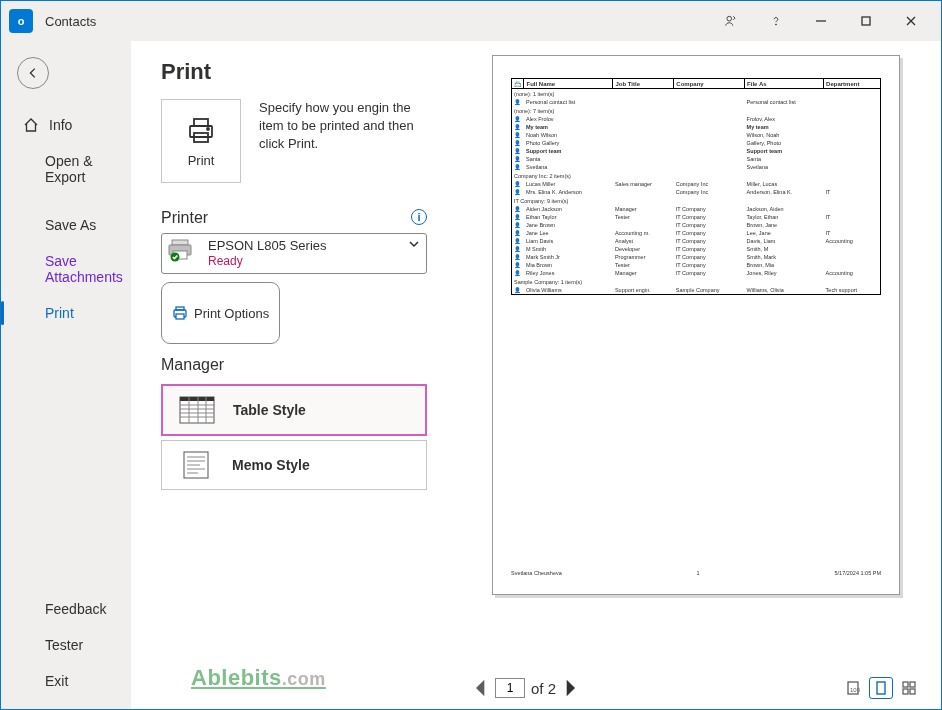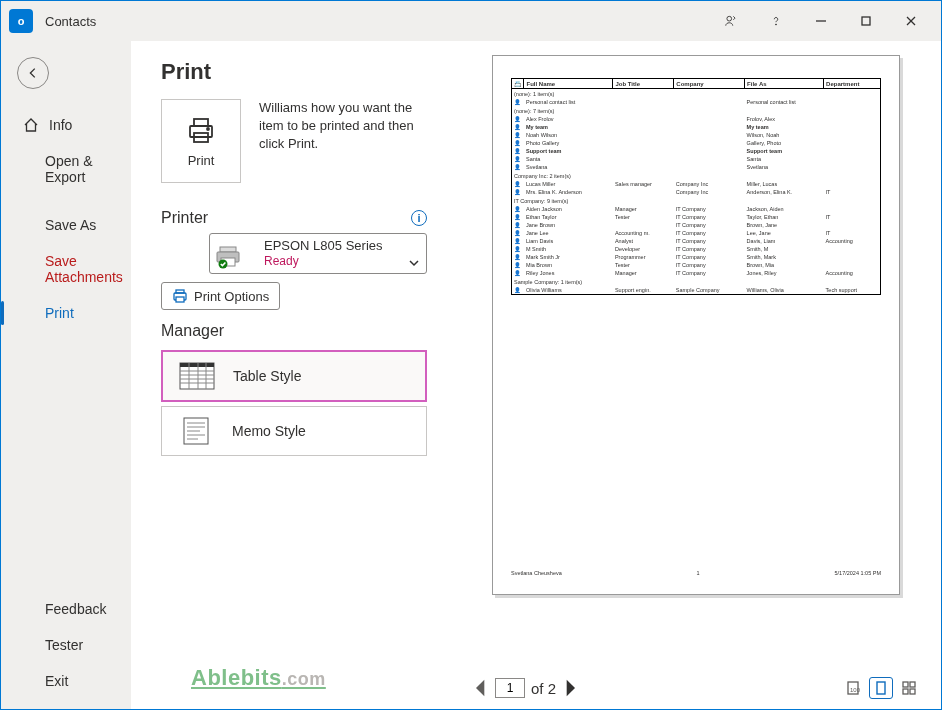--- a/index.html
+++ b/index.html
@@ -10,47 +10,47 @@
   .app-title{font-size:13px;flex:0 0 auto;}
   .title-spacer{flex:1;}
   .title-btn{width:45px;height:30px;display:flex;align-items:center;justify-content:center;cursor:pointer;}
   .title-btn svg{width:14px;height:14px;}
   .body{flex:1;display:flex;min-height:0;}
   .sidebar{width:130px;display:flex;flex-direction:column;padding-top:8px;}
   .back-btn{width:32px;height:32px;border:1px solid #8a8886;border-radius:50%;margin:8px 0 18px 16px;display:flex;align-items:center;justify-content:center;cursor:pointer;}
   .back-btn svg{width:14px;height:14px;}
   .nav-item{padding:10px 14px 10px 22px;display:flex;align-items:center;gap:10px;cursor:pointer;font-size:14px;}
   .nav-item.sub{padding-left:44px;}
-  .nav-item.disabled{color:#b91c1c;cursor:default;}
+  .nav-item.disabled{color:#6d28d9;cursor:default;}
   .nav-item.selected{color:#0f6cbd;position:relative;}
   .nav-item.selected::before{content:"";position:absolute;left:0;top:6px;bottom:6px;width:3px;background:#0f6cbd;border-radius:2px;}
   .nav-spacer{flex:1;}
   .home-icon{width:16px;height:16px;}
   .content{flex:1;background:#fff;display:flex;min-height:0;}
   .print-panel{width:320px;padding:18px 24px 12px 30px;display:flex;flex-direction:column;}
   .panel-title{font-size:22px;font-weight:600;margin-bottom:14px;}
   .print-row{display:flex;gap:18px;margin-bottom:20px;}
   .print-btn{width:80px;height:84px;border:1px solid #c8c6c4;background:#fff;display:flex;flex-direction:column;align-items:center;justify-content:center;gap:6px;cursor:pointer;}
   .print-btn svg{width:32px;height:32px;}
   .print-desc{flex:1;font-size:13px;line-height:1.4;}
-  .section-title{font-size:16px;margin:6px 0 6px;display:flex;align-items:center;justify-content:space-between;}
+  .section-title{font-size:16px;margin:6px 0 6px;display:flex;align-items:flex-start;justify-content:space-between;}
   .info-ic{width:16px;height:16px;border:1.5px solid #0f6cbd;border-radius:50%;display:inline-flex;align-items:center;justify-content:center;color:#0f6cbd;font-size:11px;font-weight:bold;}
-  .printer-select{display:flex;align-items:flex-end;border:1px solid #8a8886;border-radius:3px;padding:4px 6px;gap:20px;cursor:pointer;margin-left:48px;}
+  .printer-select{display:flex;align-items:flex-start;border:1px solid #8a8886;border-radius:3px;padding:4px 6px;gap:12px;cursor:pointer;}
   .printer-glyph{width:28px;height:24px;position:relative;}
   .printer-glyph svg{width:28px;height:24px;}
   .printer-text{flex:1;display:flex;flex-direction:column;line-height:1.25;}
   .printer-name{font-size:13px;}
   .printer-status{font-size:12px;color:#be185d;}
   .chevron{width:12px;height:12px;}
-  .opt-btn{margin-top:8px;display:inline-flex;align-items:center;gap:6px;border:1px solid #8a8886;border-radius:3px;padding:5px 10px;cursor:pointer;align-self:flex-start;background:#fff;}
+  .opt-btn{margin-top:8px;display:inline-flex;align-items:center;gap:6px;border:1px solid #8a8886;border-radius:9px;padding:22px 10px;cursor:pointer;align-self:flex-start;background:#fff;}
   .opt-btn svg{width:16px;height:16px;}
   .style-option{display:flex;align-items:center;gap:18px;border:1px solid #c8c6c4;padding:10px 16px;margin-top:4px;cursor:pointer;background:#fff;}
   .style-option.selected{border:2px solid #d25fbe;background:#faf9f8;}
   .style-thumb{width:36px;height:28px;}
-  .style-label{font-size:14px;}
+  .style-label{font-size:14px;font-weight:bold;}
   .watermark{margin-top:auto;color:#7fbf8a;font-size:22px;font-weight:600;padding-bottom:6px;padding-left:30px;letter-spacing:.5px;text-decoration:underline;}
   .watermark .com{color:#b9b6b3;font-size:18px;}
   .preview-panel{flex:1;display:flex;flex-direction:column;align-items:center;padding:14px 6px 4px;min-width:0;}
   .page-wrap{flex:1;display:flex;align-items:flex-start;justify-content:center;width:100%;}
   .page{width:408px;height:540px;background:#fff;border:1px solid #999;box-shadow:3px 3px 0 rgba(0,0,0,.15);position:relative;padding:22px 18px 18px;font-size:6px;display:flex;flex-direction:column;}
   .ptable{width:100%;border:1px solid #000;border-collapse:collapse;}
   .ptable th{border:1px solid #000;padding:1px 2px;text-align:left;font-weight:bold;font-size:6px;}
   .ptable td{padding:1px 2px;font-size:5.5px;vertical-align:top;}
   .ptable td.icon-cell{width:10px;text-align:center;color:#888;}
   .group-row td{font-size:5.5px;padding-top:2px;}
@@ -148,21 +148,21 @@
         <div class="print-row">
           <div class="print-btn">
             <svg viewBox="0 0 32 32" fill="none" stroke="#323130" stroke-width="1.8">
                 <rect x="9" y="4" width="14" height="7"></rect>
                 <rect x="5" y="11" width="22" height="11" rx="1"></rect>
                 <rect x="9" y="18" width="14" height="9"></rect>
                 <circle cx="23" cy="14" r="1" fill="#323130"></circle>
               </svg>
             <span>Print</span>
           </div>
-          <div class="print-desc">Williams how you want the item to be printed and then click Print.</div>
+          <div class="print-desc">Specify how you engin the item to be printed and then click Print.</div>
         </div>
 
         <div class="section-title">
           <span>Printer</span>
           <span class="info-ic">i</span>
         </div>
         <div class="printer-select">
           <div class="printer-glyph">
             <svg viewBox="0 0 28 24" fill="none">
                 <rect x="4" y="2" width="16" height="5" fill="#dcdcdc" stroke="#888"></rect>

